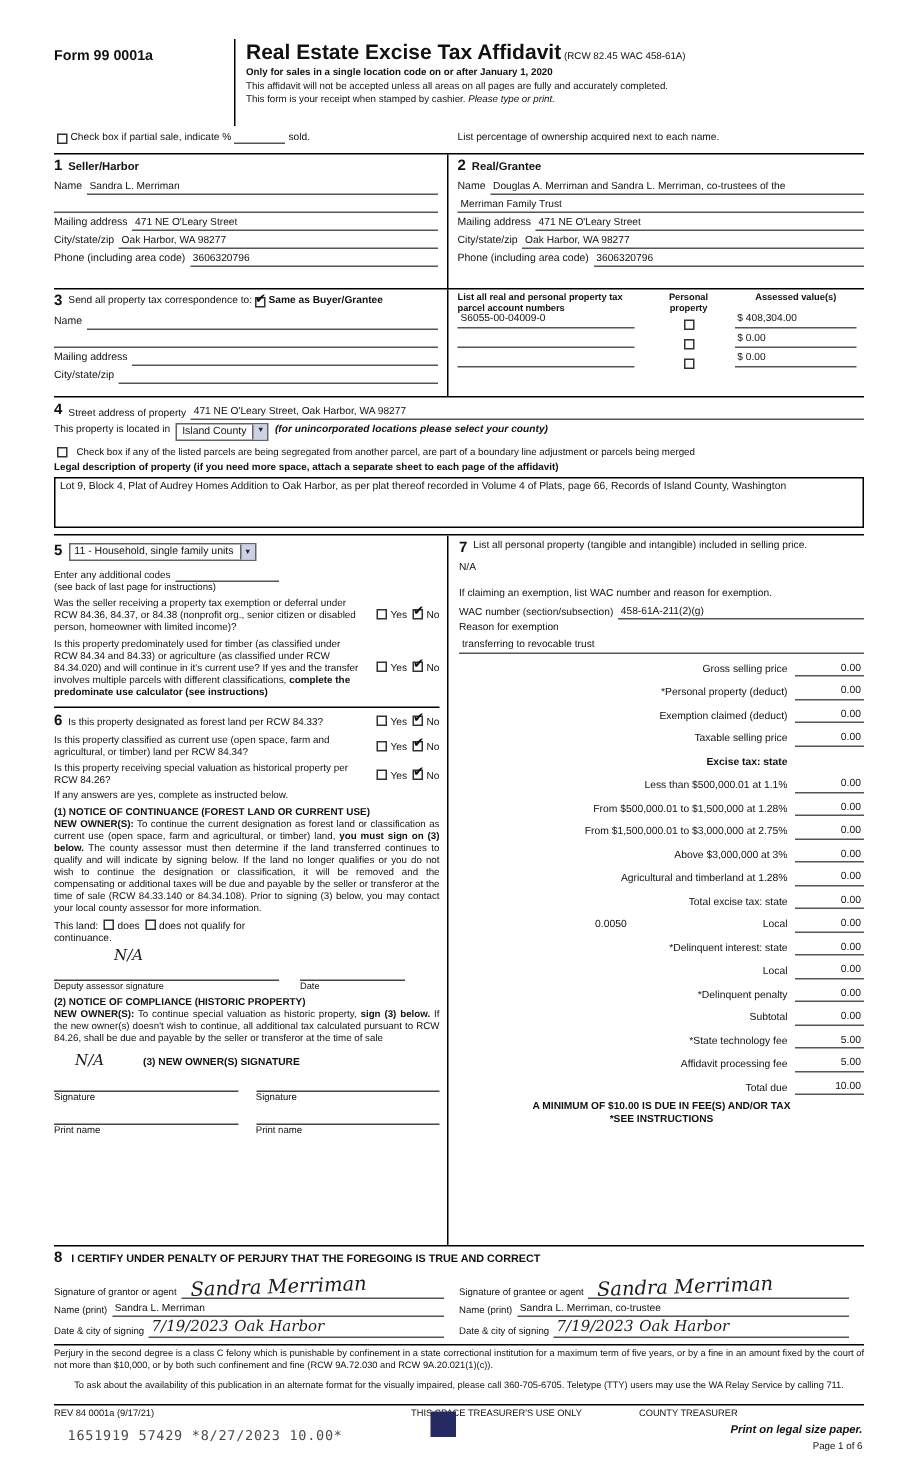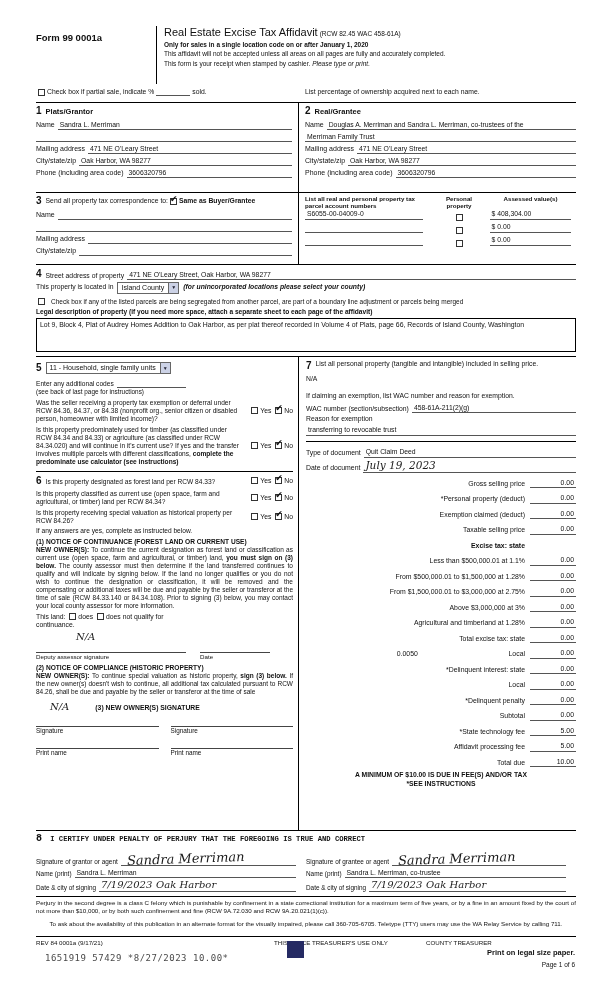--- a/index.html
+++ b/index.html
@@ -12,21 +12,21 @@
   .bi { font-weight:bold; font-style:italic; }
 
   
   .header { display:flex; height:58px; }
   .logo-col { width:120px; }
   .logo-row { display:flex; align-items:center; gap:4px; }
   .dept-small { font-size:6.5px; }
   .rev-big { font-size:13px; font-weight:bold; letter-spacing:0.2px; }
   .form-num { font-weight:bold; font-size:9.5px; margin-top:6px; }
   .title-col { flex:1; border-left:1.5px solid #000; padding-left:7px; }
-  .main-title { font-size:11px; font-weight:normal; }
+  .main-title { font-size:14px; font-weight:bold; }
   .rcw { font-size:6.5px; }
   .note { font-size:6.5px; margin-top:1.5px; }
 
   
   .sec-num { font-weight:bold; font-size:10px; margin-right:4px; }
   .sec-title { font-weight:bold; font-size:7.5px; }
   .lbl { margin-right:3px; white-space:nowrap; }
   .field { display:flex; align-items:flex-end; height:12px; }
   .val { flex:1; border-bottom:1px solid #555; padding:0 2px; white-space:nowrap; overflow:hidden; font-size:6.8px; }
   .cb { display:inline-block; width:7px; height:7px; border:1px solid #333; position:relative; vertical-align:-1px; margin:0 2px; flex:none; background:#fff; }
@@ -96,39 +96,39 @@
   .tlab2 { padding-right:5px; white-space:nowrap; }
   .tpre { flex:1; text-align:center; }
   .tamt { width:46px; text-align:right; border-bottom:1px solid #555; padding-right:2px; }
   .trow.nol .tamt { border-bottom:none; }
   .doc-block { border-top:1px solid #000; margin-top:5px; padding-top:3px; }
   .tmin { text-align:center; font-weight:bold; font-size:6.8px; margin-top:4px; }
   .tsee { text-align:center; font-weight:bold; font-size:6.8px; }
 
   
   .sect8 { border-top:1px solid #000; height:66px; padding-top:2px; }
-  .s8head { height:13px;font-family:Liberation Mono, monospace; }
+  .s8head { height:13px; }
   .s8cols { display:flex; }
   .s8col { width:50%; padding-right:10px; }
   .sigrow { display:flex; align-items:flex-end; height:20px; }
   .siglab { font-size:6.4px; white-space:nowrap; margin-right:3px; }
   .sigline { flex:1; border-bottom:1px solid #555; height:18px; position:relative; }
   .bigsig { position:absolute; left:6px; bottom:-2px; font-size:13px; transform:rotate(-2deg); white-space:nowrap; }
   .hand { font-size:10px; }
 
   .perjury { border-top:1.5px solid #000; height:24px; padding-top:2px; font-size:6.2px; text-align:justify; }
   .altfmt { height:16px; font-size:6.2px; text-align:center; }
   .footrow { border-top:1px solid #000; height:12px; display:flex; font-size:6.2px; padding-top:2px; }
   .fr-l { width:200px; }
   .fr-c { flex:1; text-align:center; }
   .fr-r { width:150px; }
 
   .stamp { position:absolute; left:45px; top:953px; font-family:"DejaVu Sans Mono",monospace; font-size:9px; color:#4a4a4a; letter-spacing:0.5px; }
   .bluesq { position:absolute; left:287px; top:941px; width:17px; height:17px; background:#252a63; }
-  .legal-size { position:absolute; right:25px; top:948px; font-weight:bold; font-size:7.5px; }
+  .legal-size { position:absolute; right:25px; top:948px; font-weight:bold; font-style:italic; font-size:7.5px; }
   .pageno { position:absolute; right:25px; top:961px; font-size:6.5px; }
 </style>
 </head>
 <body>
 
 <div class="page">
   <div class="content">
 
     <div class="header">
       <div class="logo-col">
@@ -150,21 +150,21 @@
         <span class="cb"></span>
         <span>Check box if partial sale, indicate %</span>
         <span class="mini-line"></span>
         <span>sold.</span>
       </div>
       <div class="pr-right">List percentage of ownership acquired next to each name.</div>
     </div>
 
     <div class="two-col sect12">
       <div class="col-l">
-        <div class="sec-head"><span class="sec-num">1</span><span class="sec-title">Plats/Grantor</span></div>
+        <div class="sec-head"><span class="sec-num">1</span><span class="sec-title">Seller/Harbor</span></div>
         <div class="field">
             <span class="lbl">Name</span>
             <span class="val">Sandra L. Merriman</span>
           </div>
         <div class="field">
             <span class="val"></span>
           </div>
         <div class="field">
             <span class="lbl">Mailing address</span>
             <span class="val">471 NE O'Leary Street</span>
@@ -375,30 +375,20 @@
         <div class="exnote">If claiming an exemption, list WAC number and reason for exemption.</div>
         <div class="field" style="margin-top:1px;">
             <span class="lbl" style="font-size:6.8px;">WAC number (section/subsection)</span>
             <span class="val">458-61A-211(2)(g)</span>
           </div>
         <div style="font-size:6.8px; margin-top:2px;">Reason for exemption</div>
         <div class="field">
             <span class="val">transferring to revocable trust</span>
           </div>
 
-        <div class="doc-block">
-          <div class="field" style="height:13px;">
-              <span class="lbl" style="font-size:6.9px;">Type of document</span>
-              <span class="val">Quit Claim Deed</span>
-            </div>
-          <div class="field" style="height:15px;">
-              <span class="lbl" style="font-size:6.9px;">Date of document</span>
-              <span class="val script" style="font-size:10.5px;">July 19, 2023</span>
-            </div>
-        </div>
 
         <div class="trow">
             <span class="tlab">Gross selling price</span>
             <span class="tamt">0.00</span>
           </div>
         <div class="trow">
             <span class="tlab">*Personal property (deduct)</span>
             <span class="tamt">0.00</span>
           </div>
         <div class="trow">

